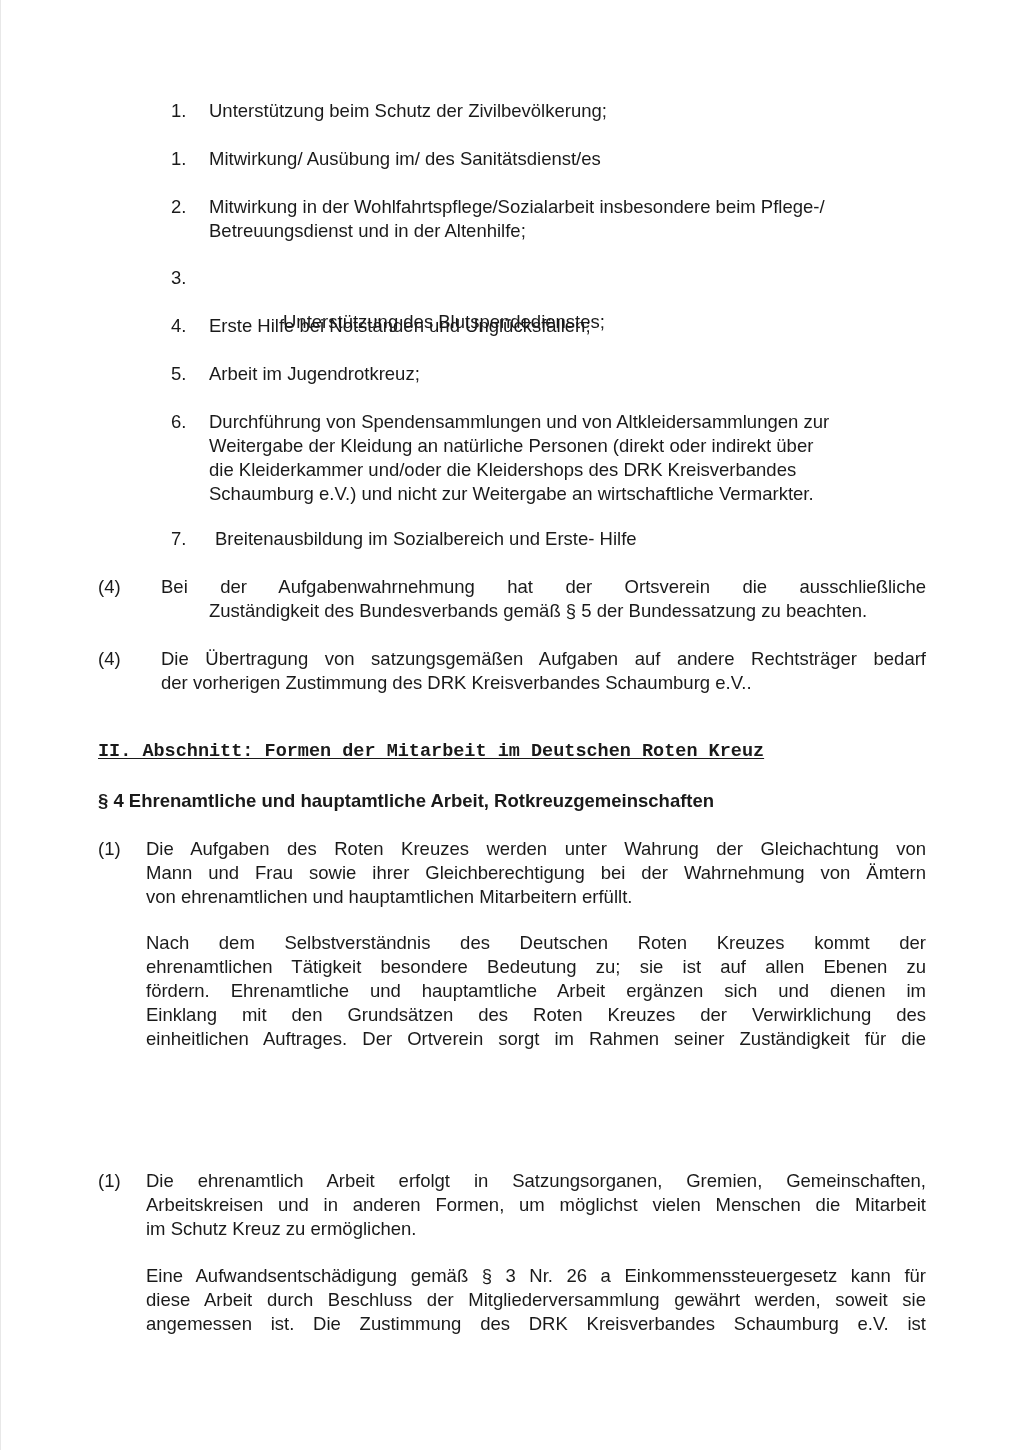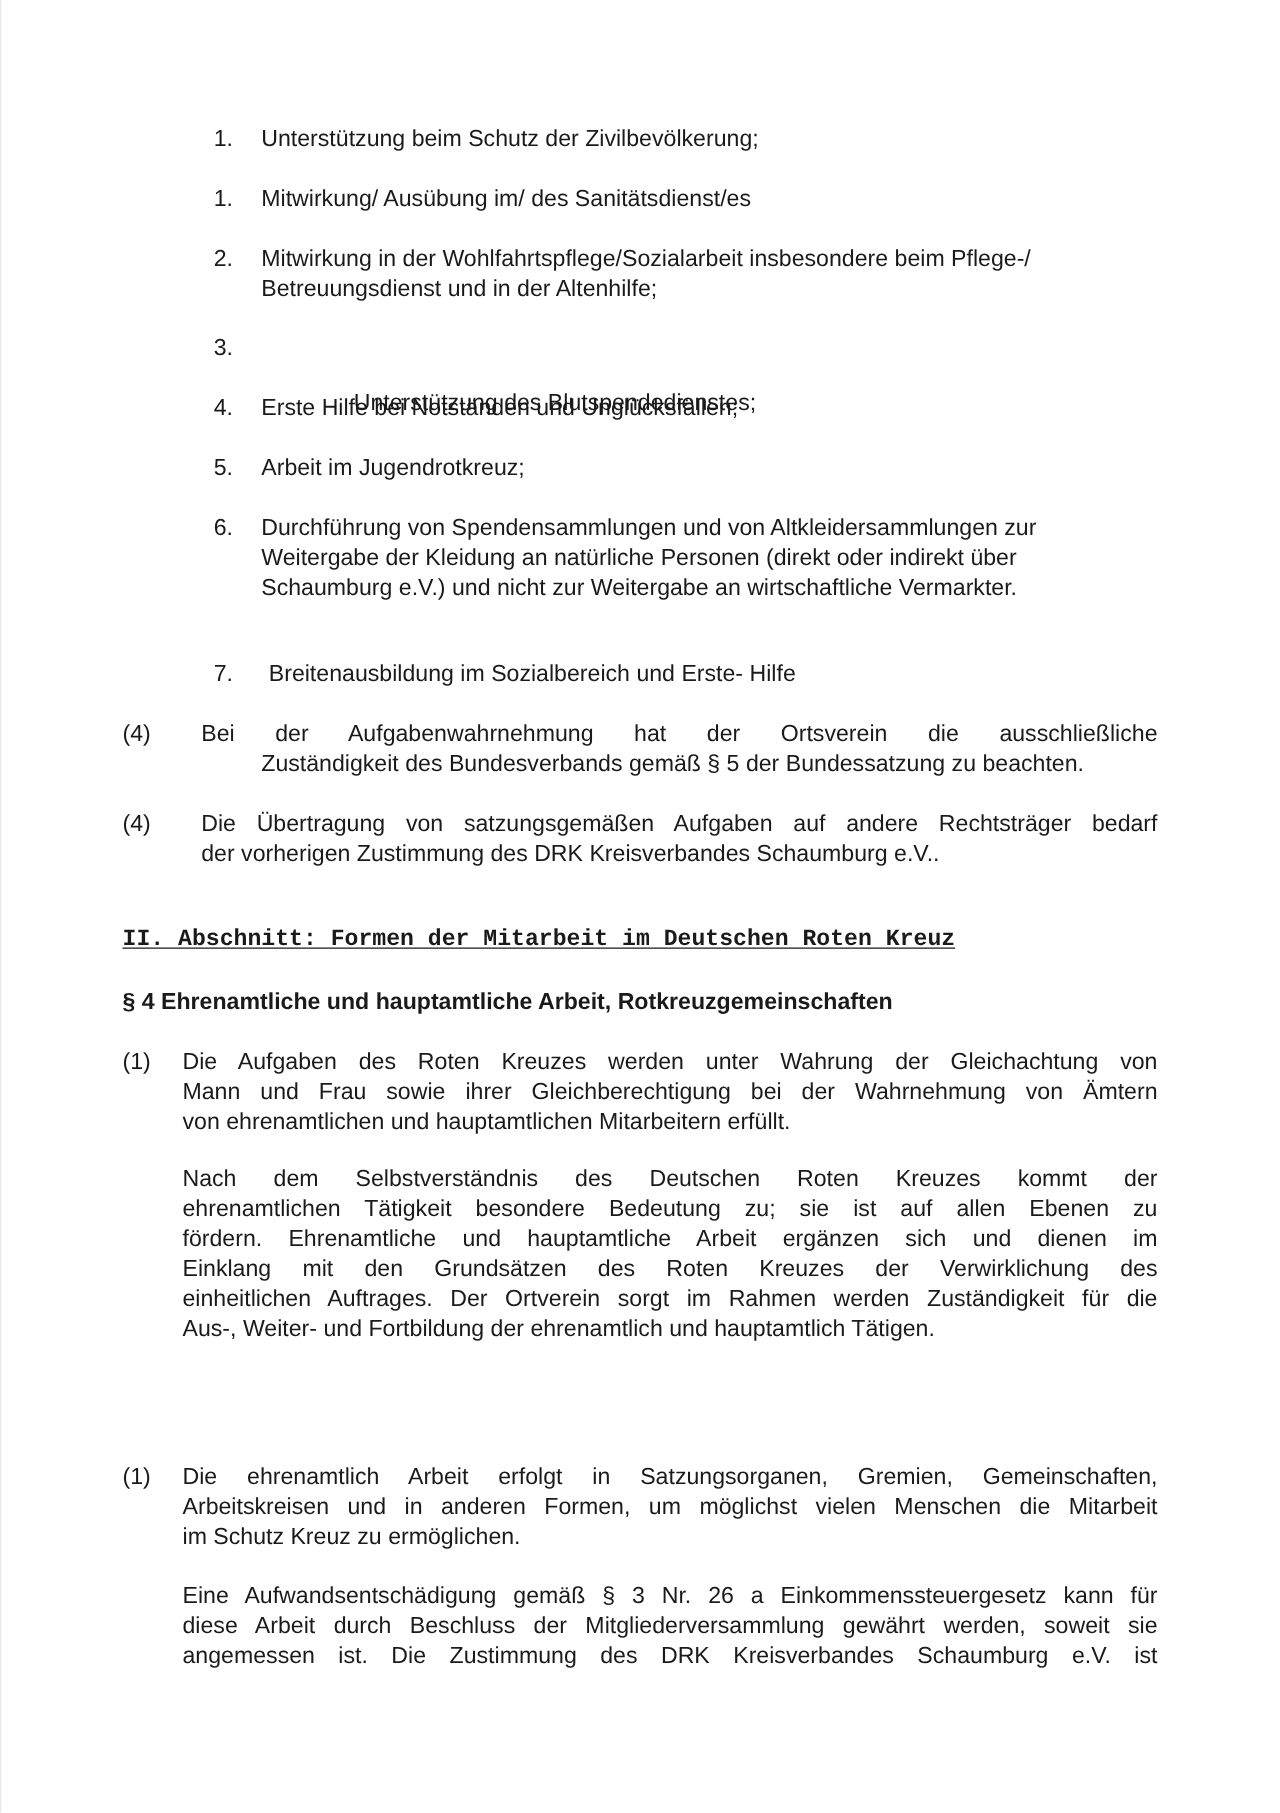--- a/index.html
+++ b/index.html
@@ -48,20 +48,21 @@
     </div>
     <div>
       <span class="num" style="left:170px; top:362px;">5.</span>
       <span class="txt" style="left:208px; top:362px; white-space:nowrap;">Arbeit im Jugendrotkreuz;</span>
     </div>
     <div>
       <span class="num" style="left:170px; top:410px;">6.</span>
       <div class="txt" style="left:208px; top:410px; white-space:nowrap;">
         <span class="line">Durchführung von Spendensammlungen und von Altkleidersammlungen zur</span>
         <span class="line">Weitergabe der Kleidung an natürliche Personen (direkt oder indirekt über</span>
+        <span class="line">die Kleiderkammer und/oder die Kleidershops des DRK Kreisverbandes</span>
         <span class="line">Schaumburg e.V.) und nicht zur Weitergabe an wirtschaftliche Vermarkter.</span>
       </div>
     </div>
     <div>
       <span class="num" style="left:170px; top:527px;">7.</span>
       <span class="txt" style="left:214px; top:527px; white-space:nowrap;">Breitenausbildung im Sozialbereich und Erste- Hilfe</span>
     </div>
   </div>
 
   <div>
@@ -91,22 +92,21 @@
       <span class="line" style="white-space:nowrap;">von ehrenamtlichen und hauptamtlichen Mitarbeitern erfüllt.</span>
     </div>
   </div>
 
   <div>
     <div class="txt" style="left:145px; top:931px; width:780px;">
       <span class="line justify-full">Nach dem Selbstverständnis des Deutschen Roten Kreuzes kommt der</span>
       <span class="line justify-full">ehrenamtlichen Tätigkeit besondere Bedeutung zu; sie ist auf allen Ebenen zu</span>
       <span class="line justify-full">fördern. Ehrenamtliche und hauptamtliche Arbeit ergänzen sich und dienen im</span>
       <span class="line justify-full">Einklang mit den Grundsätzen des Roten Kreuzes der Verwirklichung des</span>
-      <span class="line justify-full">einheitlichen Auftrages. Der Ortverein sorgt im Rahmen werden Zuständigkeit für die</span>
-      <span class="line" style="white-space:nowrap;">Aus-, Weiter- und Fortbildung der ehrenamtlich und hauptamtlich Tätigen.</span>
+      <span class="line justify-full">einheitlichen Auftrages. Der Ortverein sorgt im Rahmen seiner Zuständigkeit für die</span>
     </div>
   </div>
 
   <div>
     <span class="num" style="left:97px; top:1169px;">(1)</span>
     <div class="txt" style="left:145px; top:1169px; width:780px;">
       <span class="line justify-full">Die ehrenamtlich Arbeit erfolgt in Satzungsorganen, Gremien, Gemeinschaften,</span>
       <span class="line justify-full">Arbeitskreisen und in anderen Formen, um möglichst vielen Menschen die Mitarbeit</span>
       <span class="line" style="white-space:nowrap;">im Schutz Kreuz zu ermöglichen.</span>
     </div>

